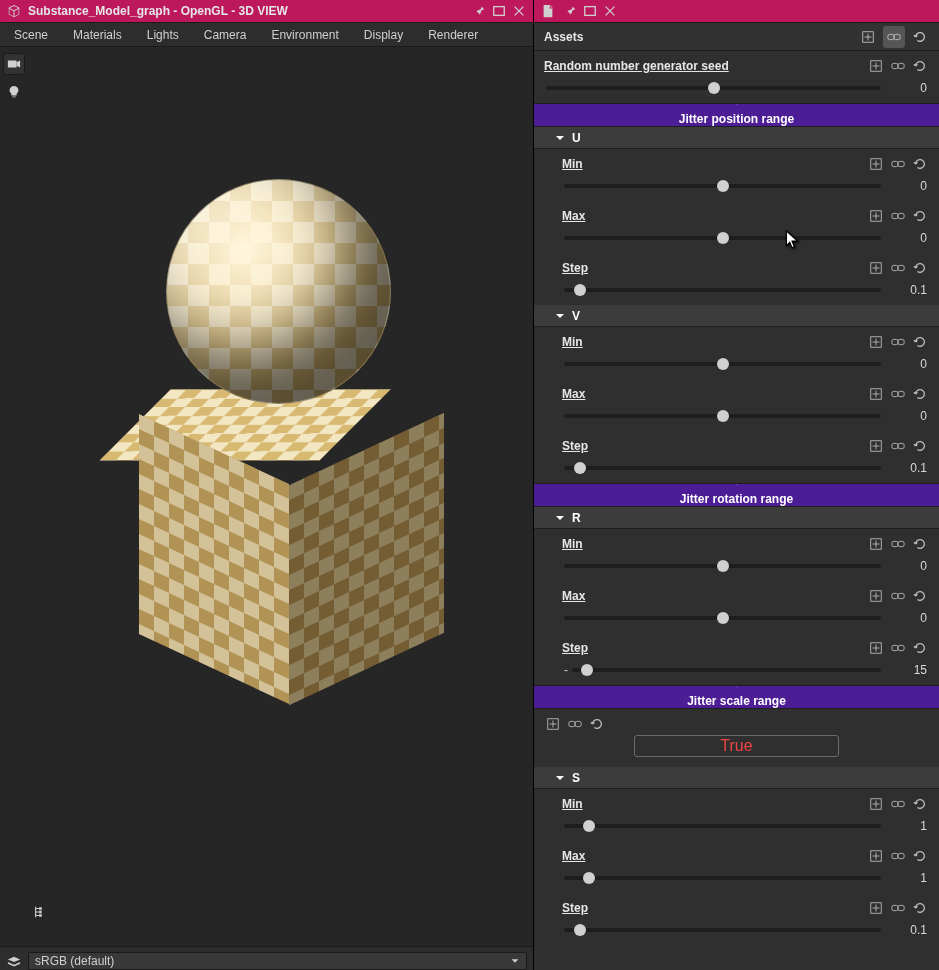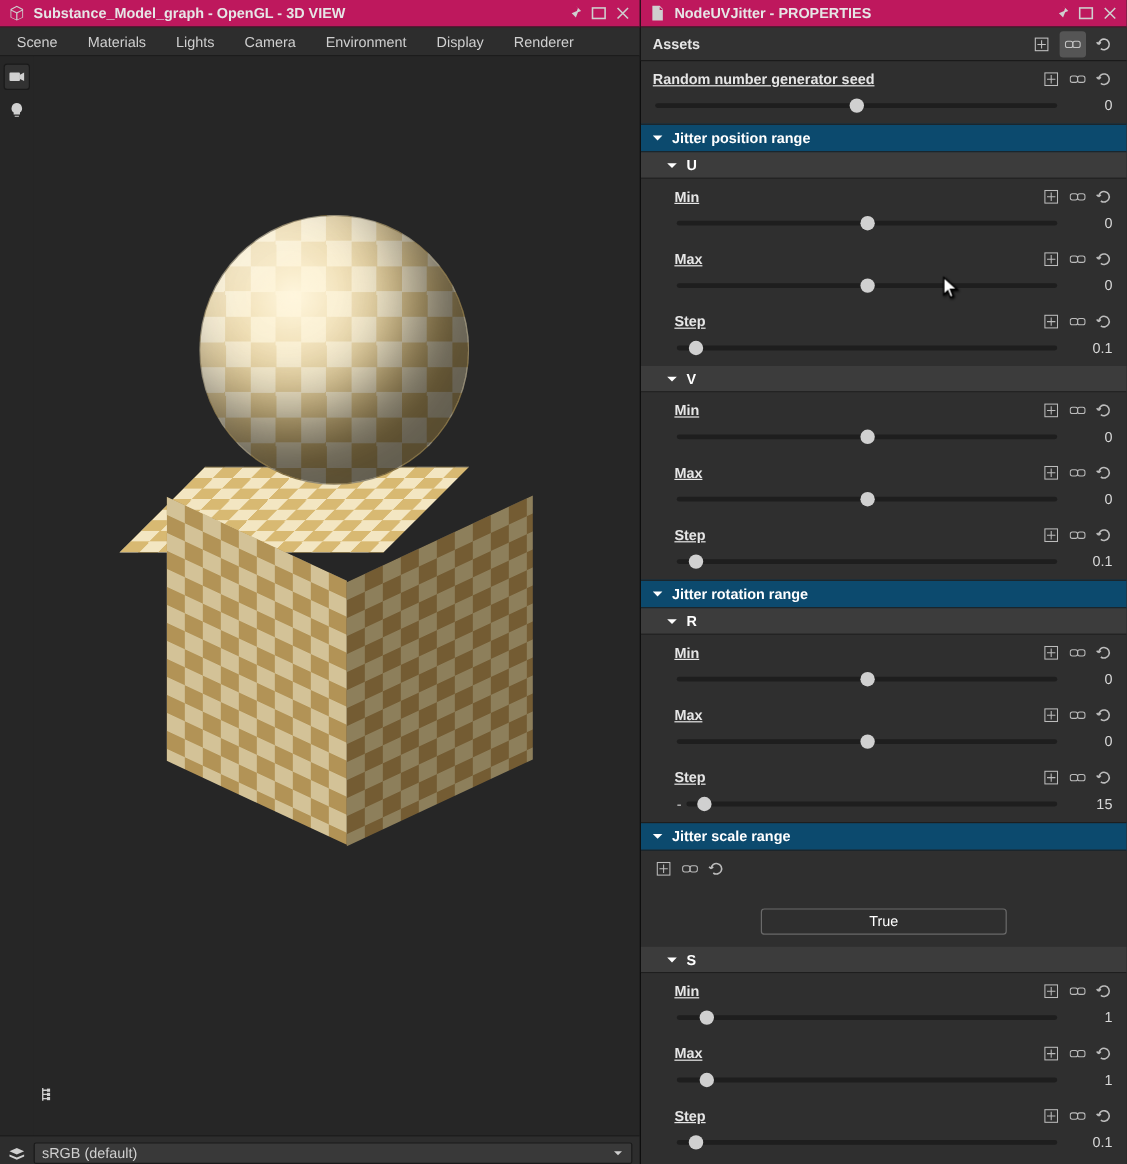--- a/index.html
+++ b/index.html
@@ -242,50 +242,51 @@
     background:#d0d0d0;
     border-radius:50%;
     transform:translate(-50%,-50%);
   }
   .slider-val{
     min-width:36px;
     text-align:right;
     color:#d8d8d8;
   }
   .section{
-    background:#0c4a6e;
+    background:#4c1d95;
     height:24px;
     display:flex;align-items:center;
     padding:0 8px; gap:6px;
     color:#fff;
     font-weight:600;
     border-top:1px solid #1e1e1e;
     border-bottom:1px solid #1e1e1e;
     cursor:pointer;
+    flex-direction:column;
   }
   .subsection{
     background:#3c3c3c;
     height:22px;
     display:flex;align-items:center;
     padding:0 8px 0 20px; gap:6px;
     color:#fff;font-weight:600;
     border-bottom:1px solid #1e1e1e;
     cursor:pointer;
   }
   .chev{width:12px;height:12px;}
   .indent{padding-left:28px;}
   .toggle-btn{
     display:block;
-    margin:24px auto 10px auto;
+    margin:2px auto 10px auto;
     width:205px; height:22px;
     border:1px solid #6a6a6a;
     border-radius:3px;
     background:transparent;
-    color:#ffffff;
-    font-size:12px;
+    color:#ef4444;
+    font-size:16px;
     cursor:pointer;
   }
   .cursor-arrow{
     position:fixed;
     left:785px; top:230px;
     pointer-events:none;
   }
   .cursor-arrow svg{width:14px;height:20px;filter:drop-shadow(1px 1px 1px #000)}
 </style>
 </head>
@@ -420,21 +421,20 @@
   </div>
 </div>
 
 <div class="right-pane">
   <div class="titlebar">
     <span class="iconbtn">
         <svg>
           <use href="#i-doc"></use>
         </svg>
       </span>
-    <span class="title">NodeUVJitter - PROPERTIES</span>
     <div class="winbtns">
       <span class="iconbtn">
           <svg>
             <use href="#i-pin"></use>
           </svg>
         </span>
       <span class="iconbtn">
           <svg>
             <use href="#i-max"></use>
           </svg>

